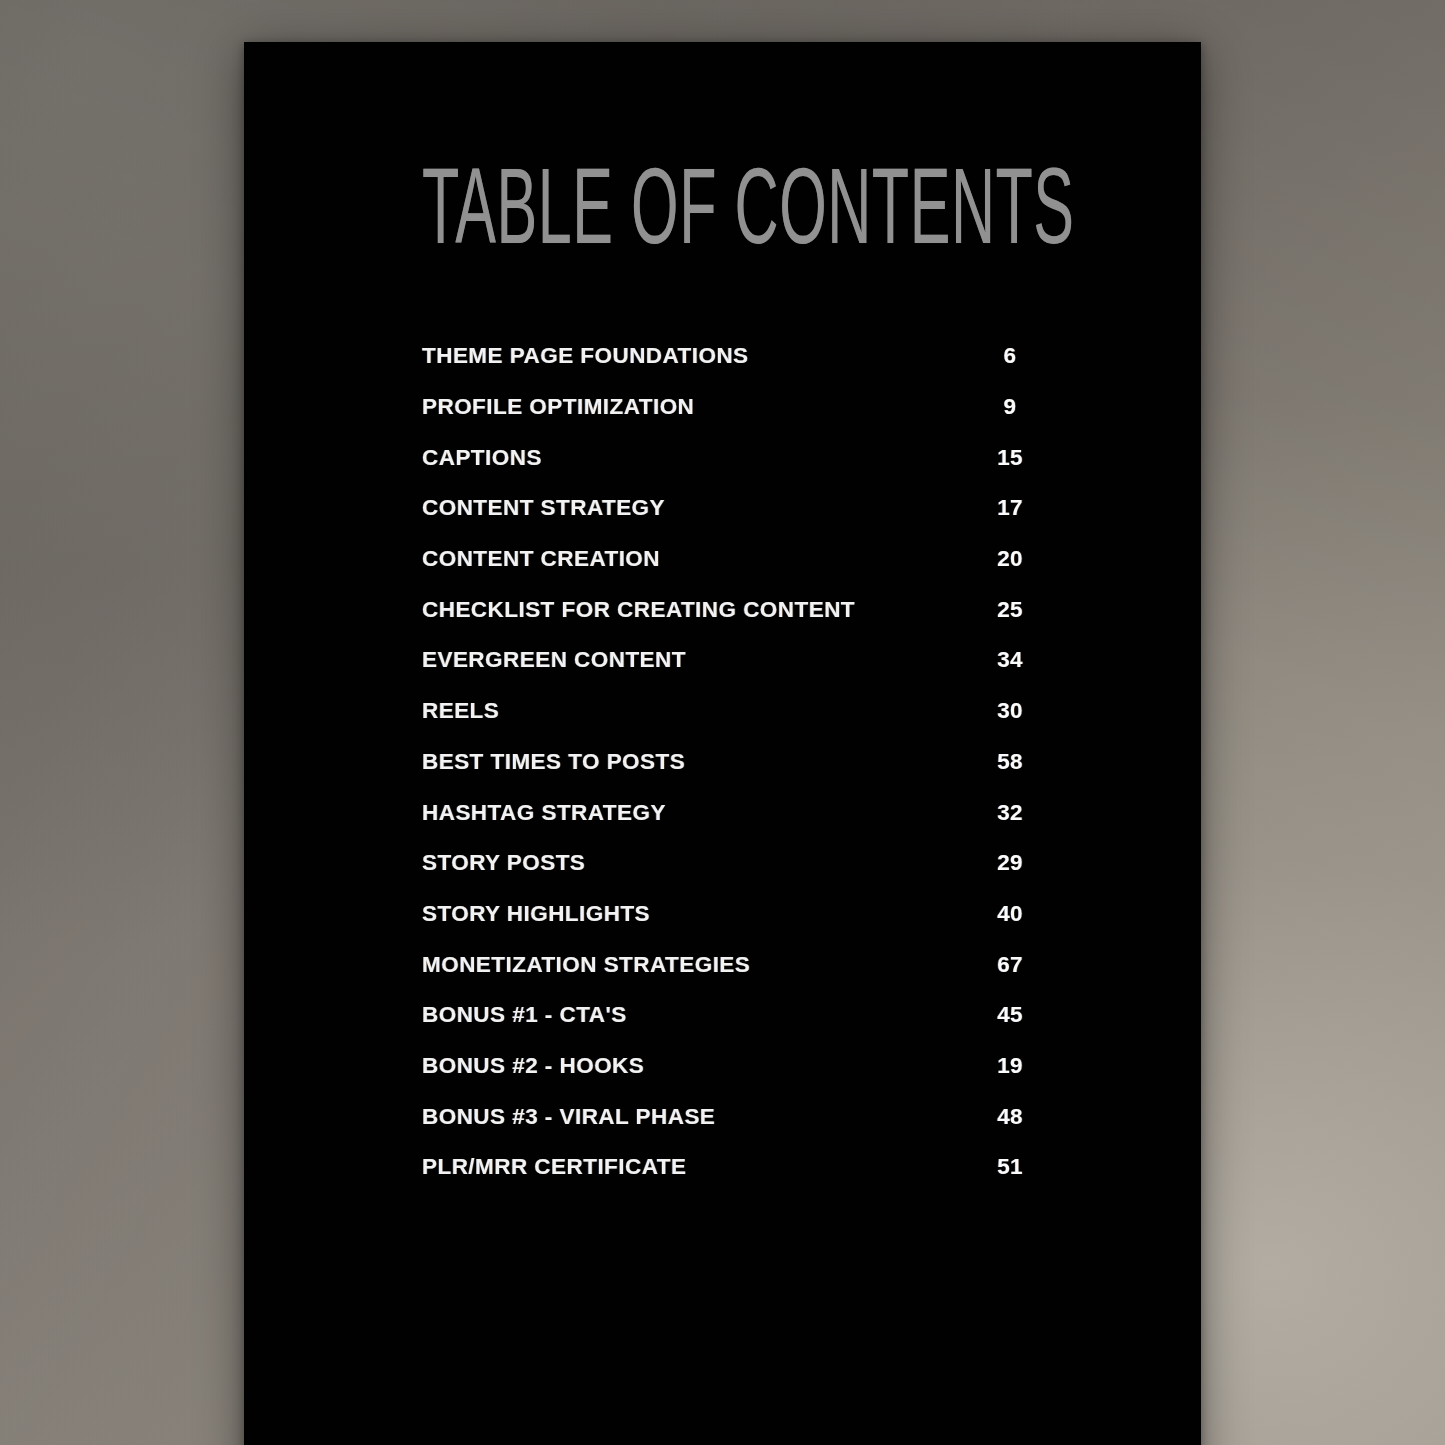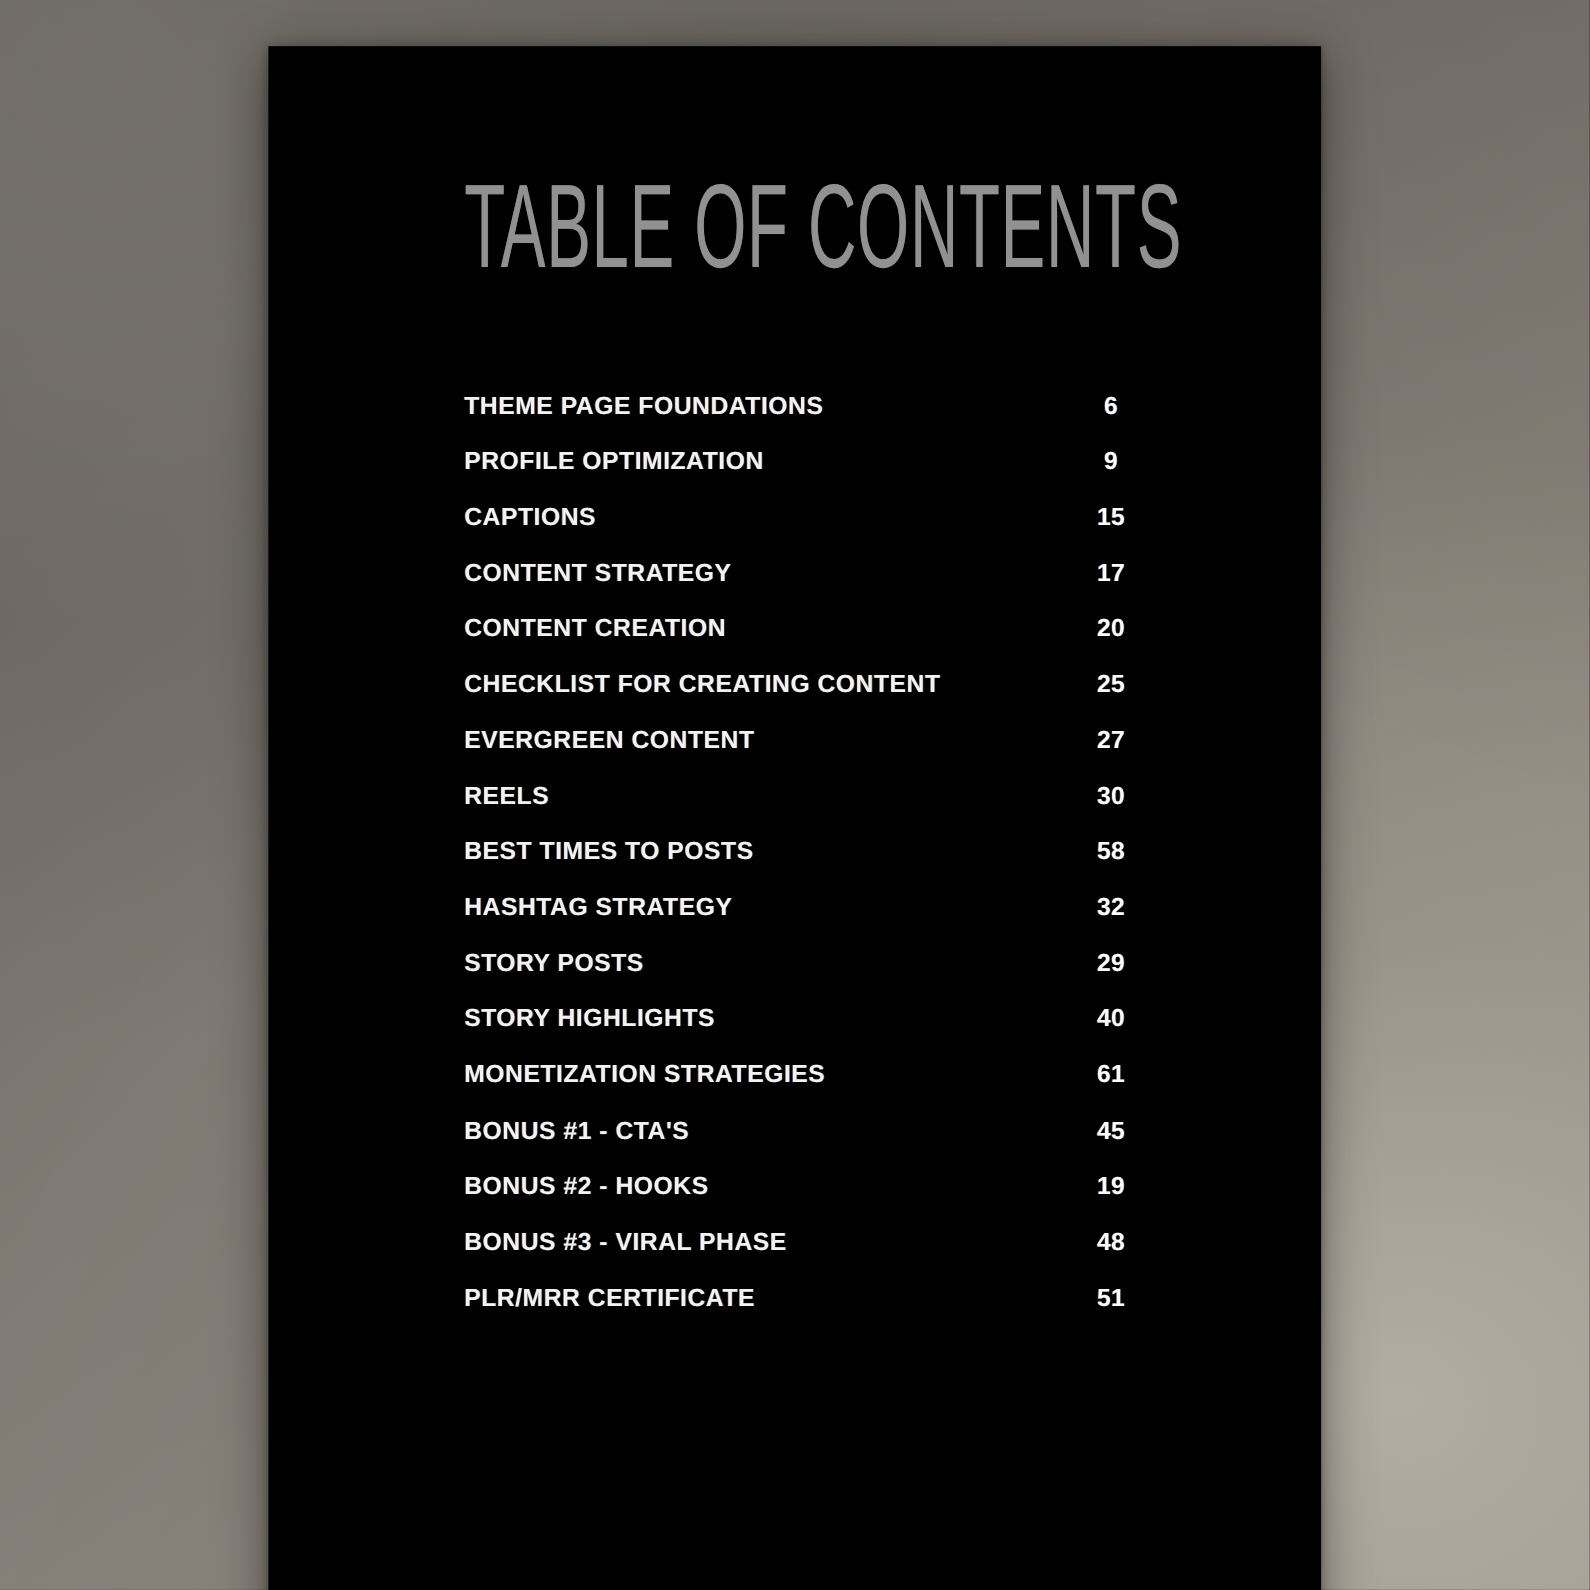--- a/index.html
+++ b/index.html
@@ -67,21 +67,21 @@
   #toc-list {
     position: absolute;
     left: 178px;
     top: 289px;
     width: 600px;
   }
   .toc-row {
     position: relative;
     height: 50.7px;
     display: flex;
-    align-items: flex-end;
+    align-items: center;
   }
   .toc-label {
     flex: 0 0 auto;
     color: #f2f2f2;
     font-family: "Liberation Sans", sans-serif;
     font-size: 22.5px;
     line-height: 26px;
     font-weight: bold;
     letter-spacing: 0.45px;
     white-space: nowrap;
@@ -132,21 +132,21 @@
       <div class="toc-row">
         <span class="toc-label">CONTENT CREATION</span>
         <span class="toc-page">20</span>
       </div>
       <div class="toc-row">
         <span class="toc-label">CHECKLIST FOR CREATING CONTENT</span>
         <span class="toc-page">25</span>
       </div>
       <div class="toc-row">
         <span class="toc-label">EVERGREEN CONTENT</span>
-        <span class="toc-page">27</span>
+        <span class="toc-page">34</span>
       </div>
       <div class="toc-row">
         <span class="toc-label">REELS</span>
         <span class="toc-page">30</span>
       </div>
       <div class="toc-row">
         <span class="toc-label">BEST TIMES TO POSTS</span>
         <span class="toc-page">58</span>
       </div>
       <div class="toc-row">
@@ -156,21 +156,21 @@
       <div class="toc-row">
         <span class="toc-label">STORY POSTS</span>
         <span class="toc-page">29</span>
       </div>
       <div class="toc-row">
         <span class="toc-label">STORY HIGHLIGHTS</span>
         <span class="toc-page">40</span>
       </div>
       <div class="toc-row">
         <span class="toc-label">MONETIZATION STRATEGIES</span>
-        <span class="toc-page">61</span>
+        <span class="toc-page">67</span>
       </div>
       <div class="toc-row">
         <span class="toc-label">BONUS #1 - CTA'S</span>
         <span class="toc-page">45</span>
       </div>
       <div class="toc-row">
         <span class="toc-label">BONUS #2 - HOOKS</span>
         <span class="toc-page">19</span>
       </div>
       <div class="toc-row">

